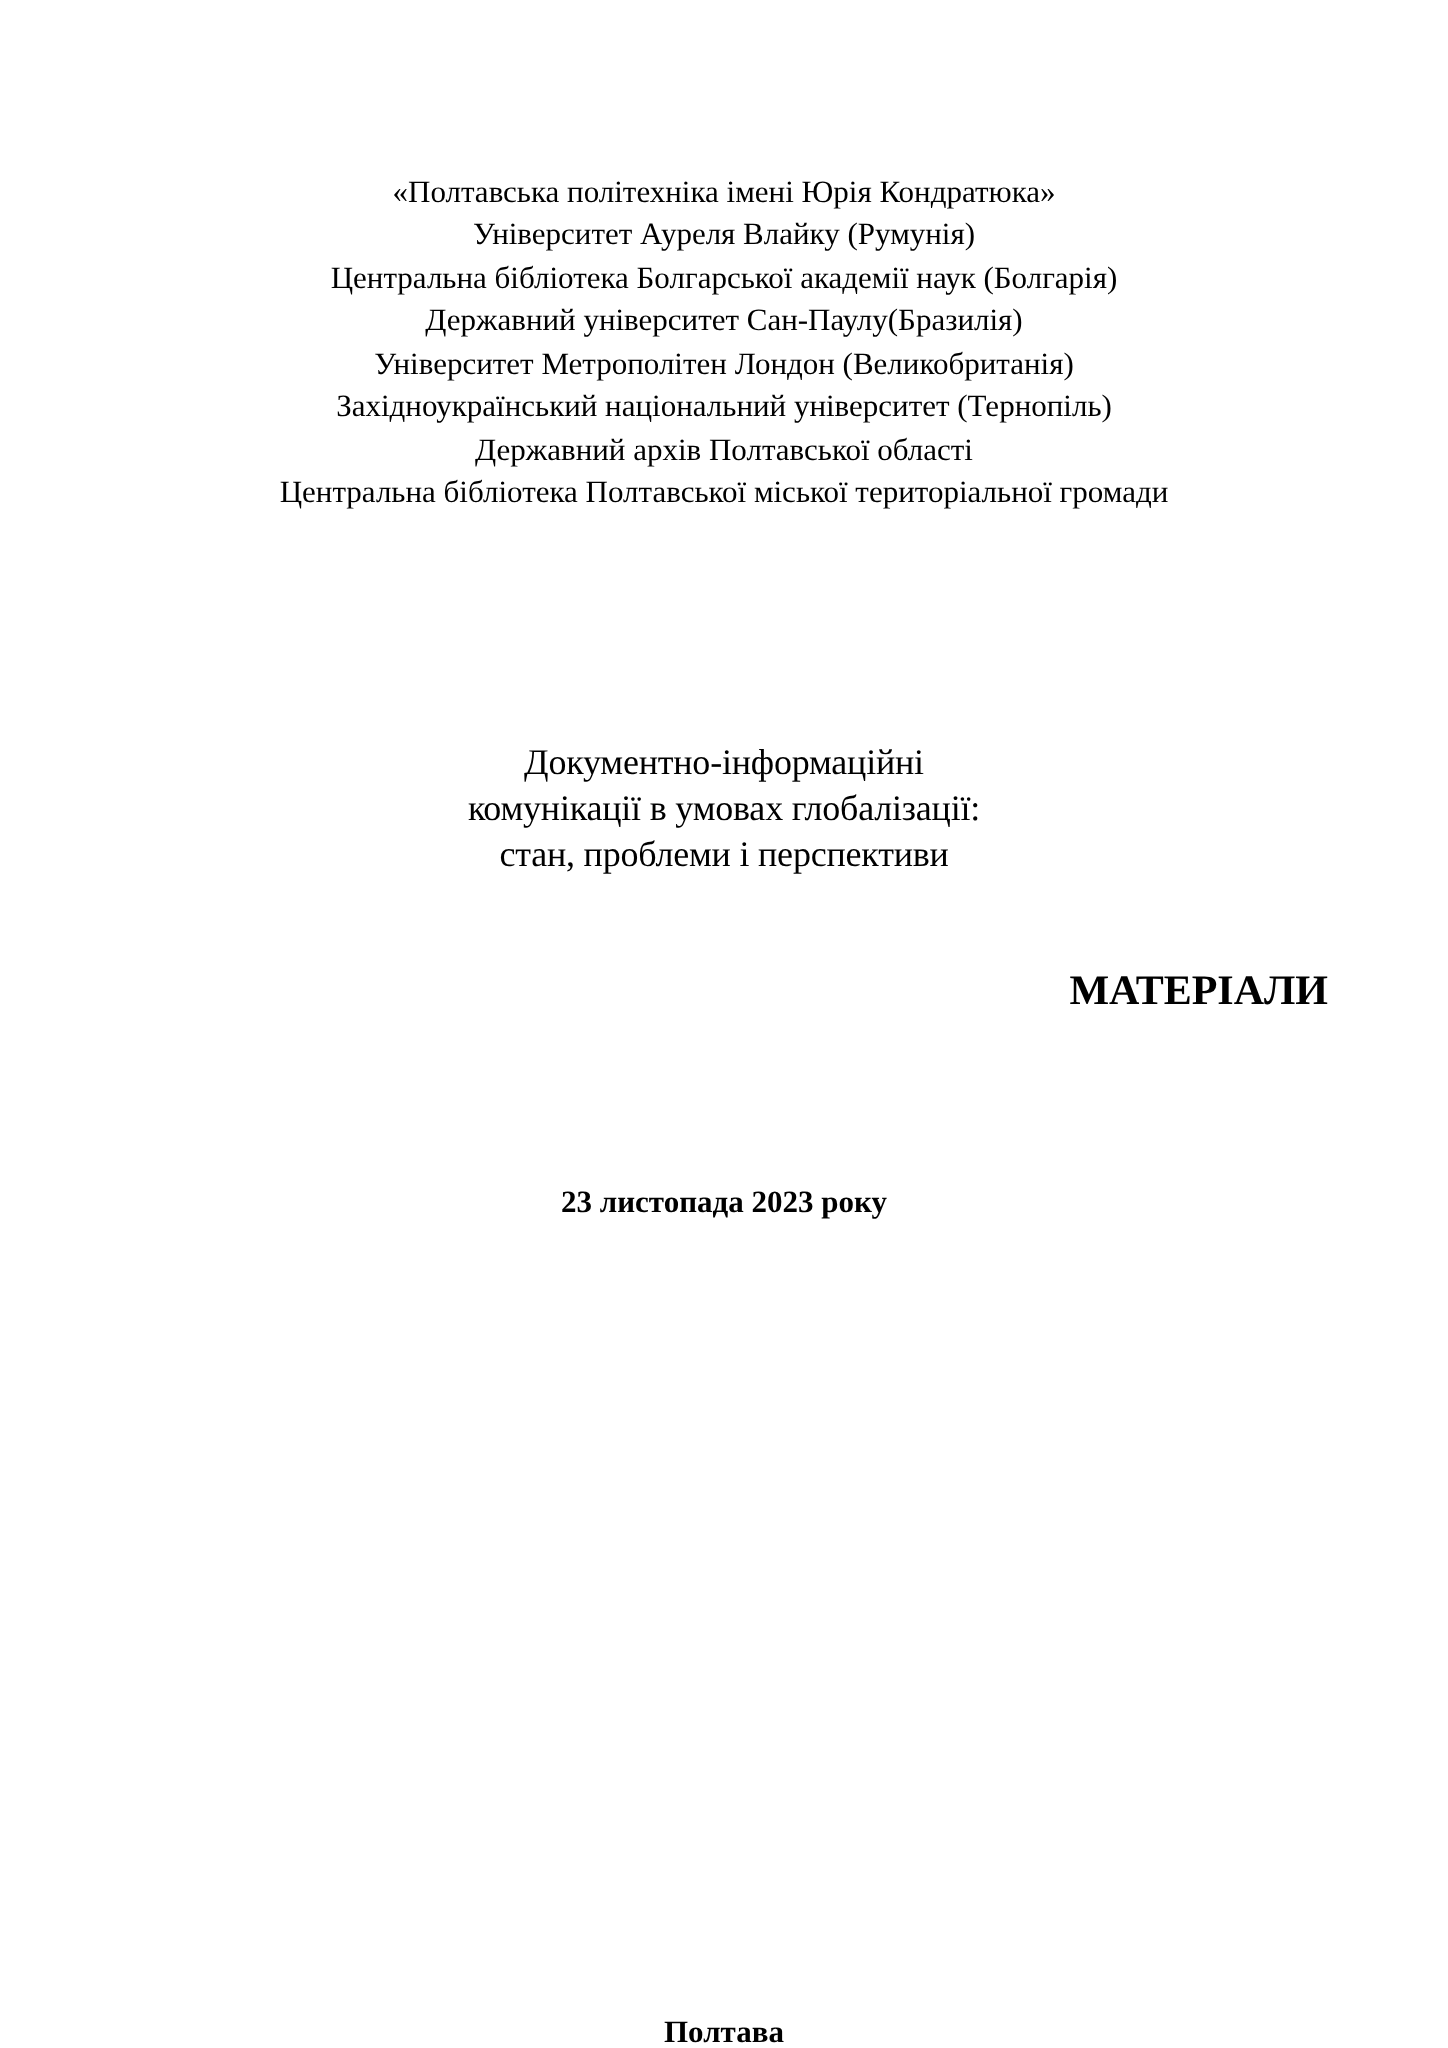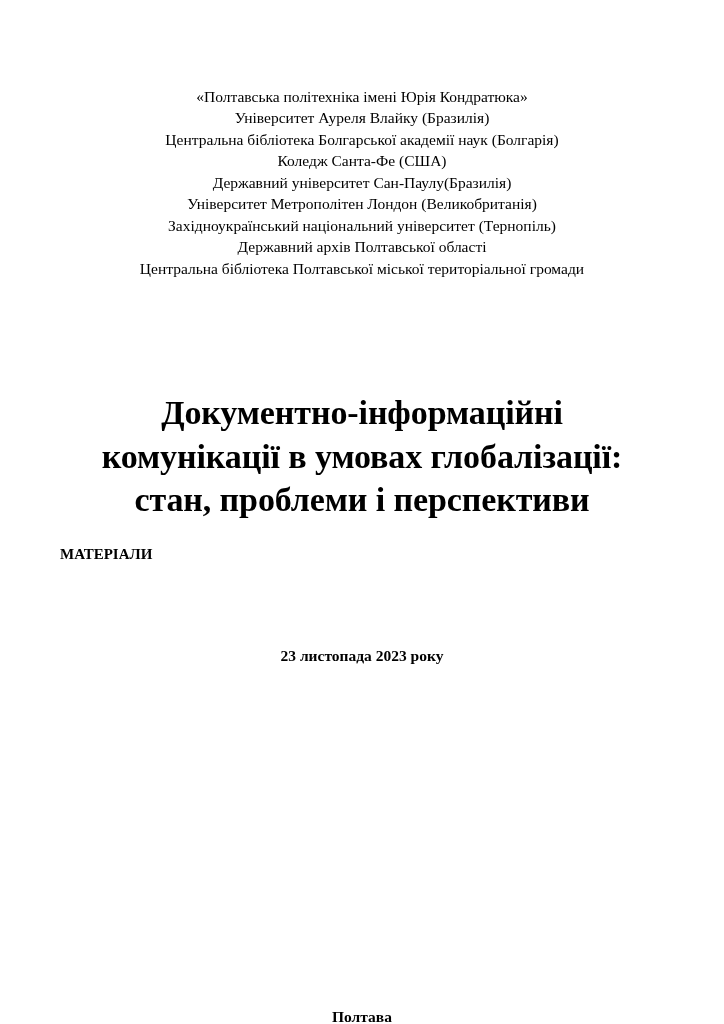--- a/index.html
+++ b/index.html
@@ -31,31 +31,31 @@
   }
   .organizers div {
     white-space: nowrap;
   }
 
   .title-block {
     margin-top: 112px;
     text-align: center;
   }
   .title-line {
-    font-size: 34px;
-    font-weight: bold;
+    font-size: 18px;
+    font-weight: normal;
     line-height: 1.28;
     letter-spacing: -0.1px;
   }
 
   .subtitle-block {
-    margin-top: 22px;
-    text-align: left;
+    margin-top: 42px;
+    text-align: right;
     font-weight: bold;
-    font-size: 15px;
+    font-size: 21px;
     line-height: 1.42;
   }
 
   .date-block {
     margin-top: 82px;
     text-align: center;
     font-weight: bold;
     font-size: 15.5px;
   }
 
@@ -69,23 +69,22 @@
     font-size: 15.5px;
   }
 </style>
 </head>
 <body>
 
 <div class="page">
 
   <div class="organizers">
     <div>«Полтавська політехніка імені Юрія Кондратюка»</div>
-    <div>Університет Аурeля Влайку (Бразилія)</div>
+    <div>Університет Аурeля Влайку (Румунія)</div>
     <div>Центральна бібліотека Болгарської академії наук (Болгарія)</div>
-    <div>Коледж Санта-Фе (США)</div>
     <div>Державний університет Сан-Паулу(Бразилія)</div>
     <div>Університет Метрополітен Лондон (Великобританія)</div>
     <div>Західноукраїнський національний університет (Тернопіль)</div>
     <div>Державний архів Полтавської області</div>
     <div>Центральна бібліотека Полтавської міської територіальної громади</div>
   </div>
 
   <div class="title-block">
     <div class="title-line">Документно-інформаційні</div>
     <div class="title-line">комунікації в умовах глобалізації:</div>

